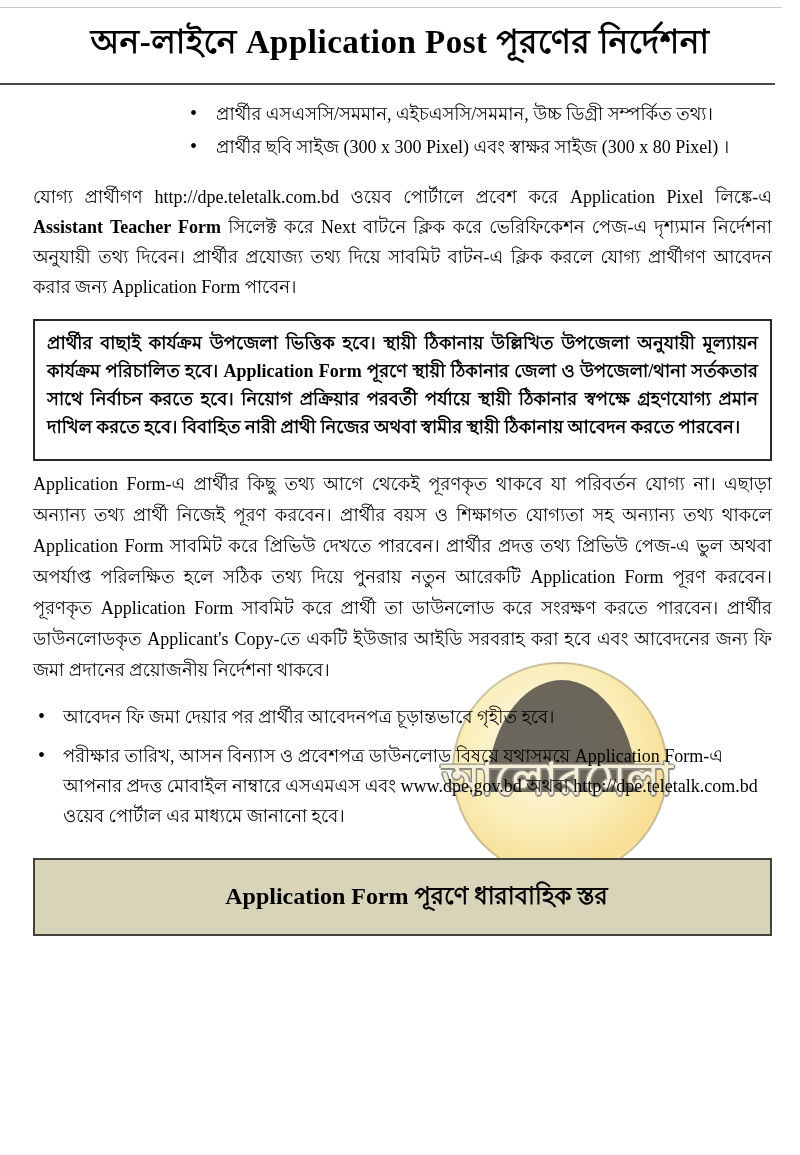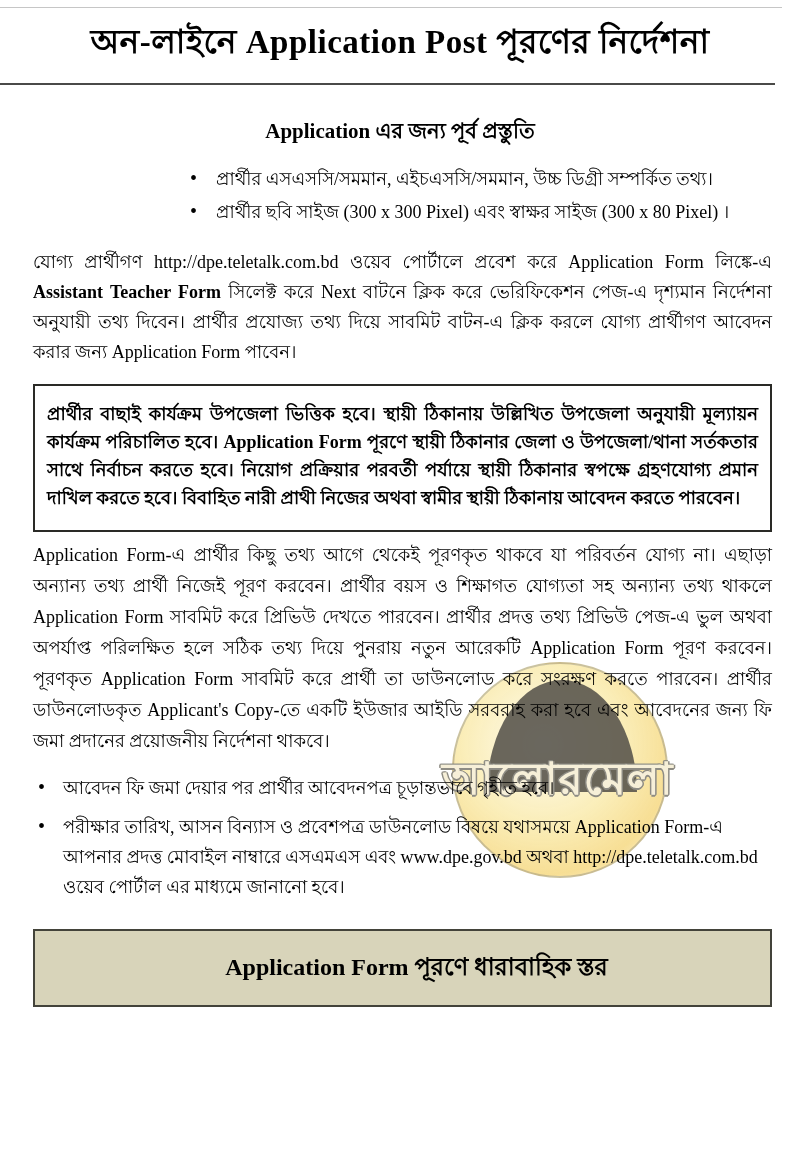--- a/index.html
+++ b/index.html
@@ -50,21 +50,21 @@
   .para {
     margin:8px 28px 0 33px; font-size:18px; line-height:30px;
     text-align:justify;
   }
   .para-2 { line-height:31px; }
 
   
   .warning-box {
     margin:17px 28px 0 33px;
     border:2px solid #2a2a26;
-    padding:14px 12px 18px 12px;
+    padding:8px 12px 18px 12px;
     font-size:18px; font-weight:bold; line-height:28px;
     text-align:justify;
   }
 
   
   .steps-header {
     margin:27px 28px 0 33px; height:78px;
     background:#d8d4ba; border:2px solid #43433a;
     display:flex; align-items:center; justify-content:center;
     font-size:24px; font-weight:bold;padding-left:28px;
@@ -104,29 +104,28 @@
   <div class="watermark-word">আলোরমেলা</div>
 </div>
 
 <div class="top-rule"></div>
 
 <div class="content">
 
   <h1 class="doc-title">অন-লাইনে Application Post পূরণের নির্দেশনা</h1>
   <hr class="title-rule">
 
-  <h2 class="prep-heading">Application এর জন্য পূর্ব প্রস্তুতি</h2>
 
   <ul class="prep-list">
     <li>প্রার্থীর এসএসসি/সমমান, এইচএসসি/সমমান, উচ্চ ডিগ্রী সম্পর্কিত তথ্য।</li>
     <li>প্রার্থীর ছবি সাইজ (300 x 300 Pixel) এবং স্বাক্ষর সাইজ (300 x 80 Pixel) ।</li>
   </ul>
 
 
-  <p class="para"><span>যোগ্য প্রার্থীগণ http://dpe.teletalk.com.bd ওয়েব পোর্টালে প্রবেশ করে Application Form লিঙ্কে-এ </span><b>Assistant Teacher Form</b><span> সিলেক্ট করে Next বাটনে ক্লিক করে ভেরিফিকেশন পেজ-এ দৃশ্যমান নির্দেশনা অনুযায়ী তথ্য দিবেন। প্রার্থীর প্রযোজ্য তথ্য দিয়ে সাবমিট বাটন-এ ক্লিক করলে যোগ্য প্রার্থীগণ আবেদন করার জন্য Application Form পাবেন।</span></p>
+  <p class="para"><span>যোগ্য প্রার্থীগণ http://dpe.teletalk.com.bd ওয়েব পোর্টালে প্রবেশ করে Application Pixel লিঙ্কে-এ </span><b>Assistant Teacher Form</b><span> সিলেক্ট করে Next বাটনে ক্লিক করে ভেরিফিকেশন পেজ-এ দৃশ্যমান নির্দেশনা অনুযায়ী তথ্য দিবেন। প্রার্থীর প্রযোজ্য তথ্য দিয়ে সাবমিট বাটন-এ ক্লিক করলে যোগ্য প্রার্থীগণ আবেদন করার জন্য Application Form পাবেন।</span></p>
 
   <div class="warning-box">প্রার্থীর বাছাই কার্যক্রম উপজেলা ভিত্তিক হবে। স্থায়ী ঠিকানায় উল্লিখিত উপজেলা অনুযায়ী মূল্যায়ন কার্যক্রম পরিচালিত হবে। Application Form পূরণে স্থায়ী ঠিকানার জেলা ও উপজেলা/থানা সর্তকতার সাথে নির্বাচন করতে হবে। নিয়োগ প্রক্রিয়ার পরবর্তী পর্যায়ে স্থায়ী ঠিকানার স্বপক্ষে গ্রহণযোগ্য প্রমান দাখিল করতে হবে। বিবাহিত নারী প্রাথী নিজের অথবা স্বামীর স্থায়ী ঠিকানায় আবেদন করতে পারবেন।</div>
 
   <p class="para para-2">Application Form-এ প্রার্থীর কিছু তথ্য আগে থেকেই পূরণকৃত থাকবে যা পরিবর্তন যোগ্য না। এছাড়া অন্যান্য তথ্য প্রার্থী নিজেই পূরণ করবেন। প্রার্থীর বয়স ও শিক্ষাগত যোগ্যতা সহ অন্যান্য তথ্য থাকলে Application Form সাবমিট করে প্রিভিউ দেখতে পারবেন। প্রার্থীর প্রদত্ত তথ্য প্রিভিউ পেজ-এ ভুল অথবা অপর্যাপ্ত পরিলক্ষিত হলে সঠিক তথ্য দিয়ে পুনরায় নতুন আরেকটি Application Form পূরণ করবেন। পূরণকৃত Application Form সাবমিট করে প্রার্থী তা ডাউনলোড করে সংরক্ষণ করতে পারবেন। প্রার্থীর ডাউনলোডকৃত Applicant's Copy-তে একটি ইউজার আইডি সরবরাহ করা হবে এবং আবেদনের জন্য ফি জমা প্রদানের প্রয়োজনীয় নির্দেশনা থাকবে।</p>
 
   <ul class="info-list">
     <li>আবেদন ফি জমা দেয়ার পর প্রার্থীর আবেদনপত্র চূড়ান্তভাবে গৃহীত হবে।</li>
     <li>পরীক্ষার তারিখ, আসন বিন্যাস ও প্রবেশপত্র ডাউনলোড বিষয়ে যথাসময়ে Application Form-এ আপনার প্রদত্ত মোবাইল নাম্বারে এসএমএস এবং www.dpe.gov.bd অথবা http://dpe.teletalk.com.bd ওয়েব পোর্টাল এর মাধ্যমে জানানো হবে।</li>
   </ul>
 

